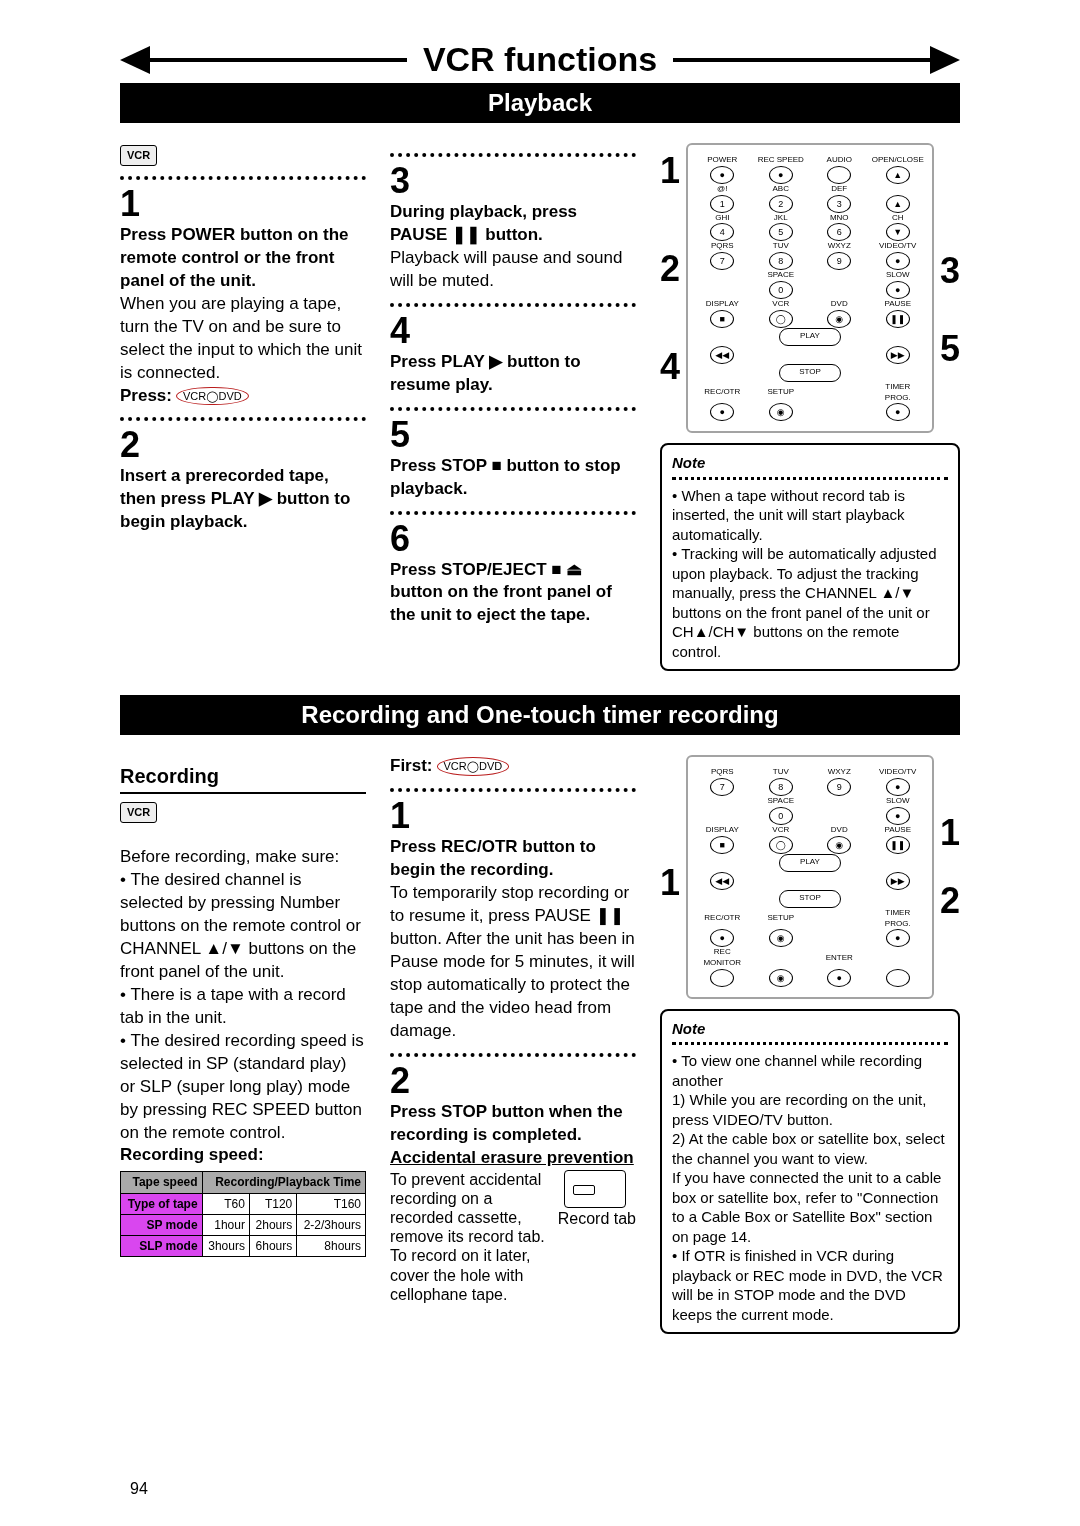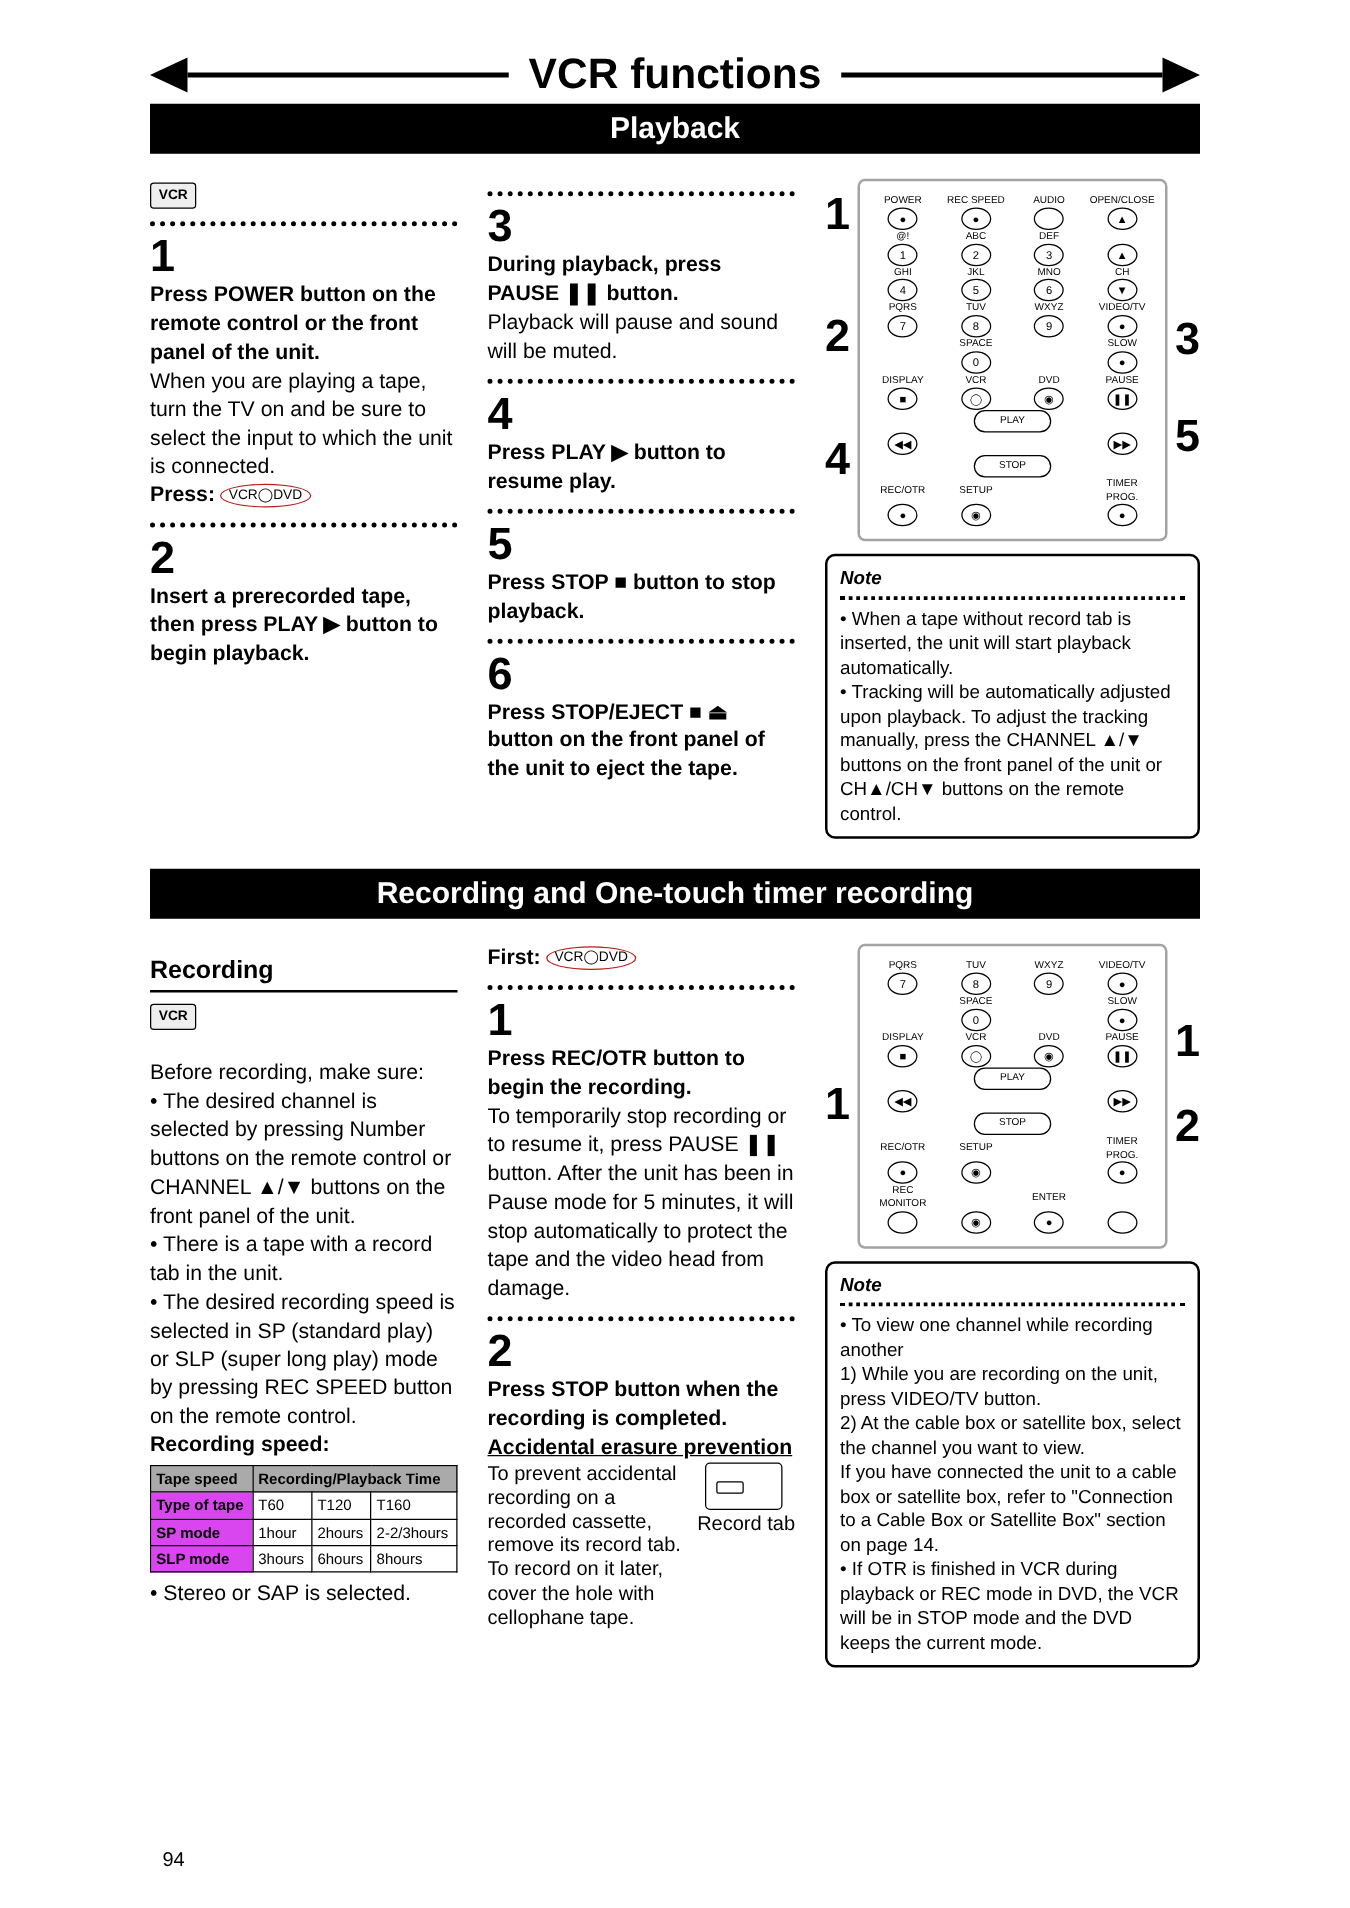--- a/index.html
+++ b/index.html
@@ -18,21 +18,21 @@
 .dotline{border:none;border-top:4px dotted #000;margin:10px 0 6px 0}
 .bold{font-weight:bold}
 .vcr-badge{display:inline-block;border:1px solid #000;border-radius:3px;padding:2px 6px;font-size:11px;font-weight:bold;background:#eee}
 .remote{border:2px solid #a3a3a3;border-radius:6px;padding:10px 8px;font-size:9px;display:grid;grid-template-columns:repeat(4,1fr);gap:0 6px;align-items:center;justify-items:center;position:relative;background:#fff}
 .remote .lbl{font-size:8px;text-align:center;width:100%}
 .remote .btn{width:22px;height:16px;border:1px solid #000;border-radius:50%;display:flex;align-items:center;justify-content:center;font-size:9px}
 .ptrow{display:flex;align-items:center;gap:4px}
 .notebox{border:2px solid #000;border-radius:8px;padding:8px 10px;margin-top:10px;font-size:15px;line-height:1.3}
 .notebox .nhead{font-weight:bold;font-style:italic}
 .rec-table{border-collapse:collapse;font-size:12px;width:100%;margin-top:4px}
-.rec-table th,.rec-table td{border:1px solid #000;padding:2px 4px;text-align:left}
+.rec-table th,.rec-table td{border:1px solid #000;padding:2px 4px;text-align:right}
 .rec-table th{background:#d946ef}
 .header-row th{background:#aaa}
 h3{font-size:20px;margin:8px 0 2px 0}
 .dotlineS{border:none;border-top:3px dotted #000;margin:4px 0 6px 0}
 .under{text-decoration:underline;font-weight:bold}
 .tiny{font-size:16px;line-height:1.2}
 .tab-illus{display:inline-block;border:1px solid #000;border-radius:4px;width:60px;height:36px;vertical-align:top;margin-left:6px;position:relative}
 .tab-illus::after{content:"";position:absolute;left:8px;top:14px;width:20px;height:8px;border:1px solid #000;border-radius:2px}
 .pressbtn{display:inline-block;border:1px solid #b91c1c;border-radius:50%;padding:1px 6px;font-size:11px}
 .footer-num{position:absolute;bottom:28px;left:70px;font-size:16px}
@@ -203,21 +203,20 @@
               <td>2-2/3hours</td>
             </tr>
       <tr>
               <th>SLP mode</th>
               <td>3hours</td>
               <td>6hours</td>
               <td>8hours</td>
             </tr>
     </tbody>
         </table>
-    <div style="margin-top:6px">• <span>Stereo or SAP is selected.</span></div>
   </div>
 
   <div class="col">
     <div class="ptrow">
       <span class="bold">First:</span>
       <span class="pressbtn">VCR◯DVD</span>
     </div>
     <hr class="dotline">
     <div class="stepnum">1</div>
     <div class="bold">Press REC/OTR button to begin the recording.</div>

